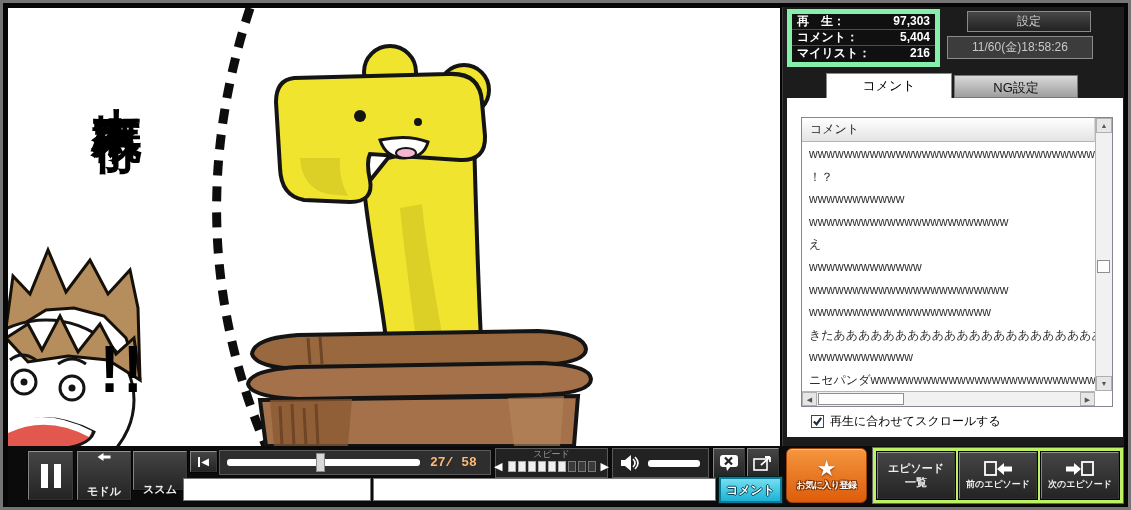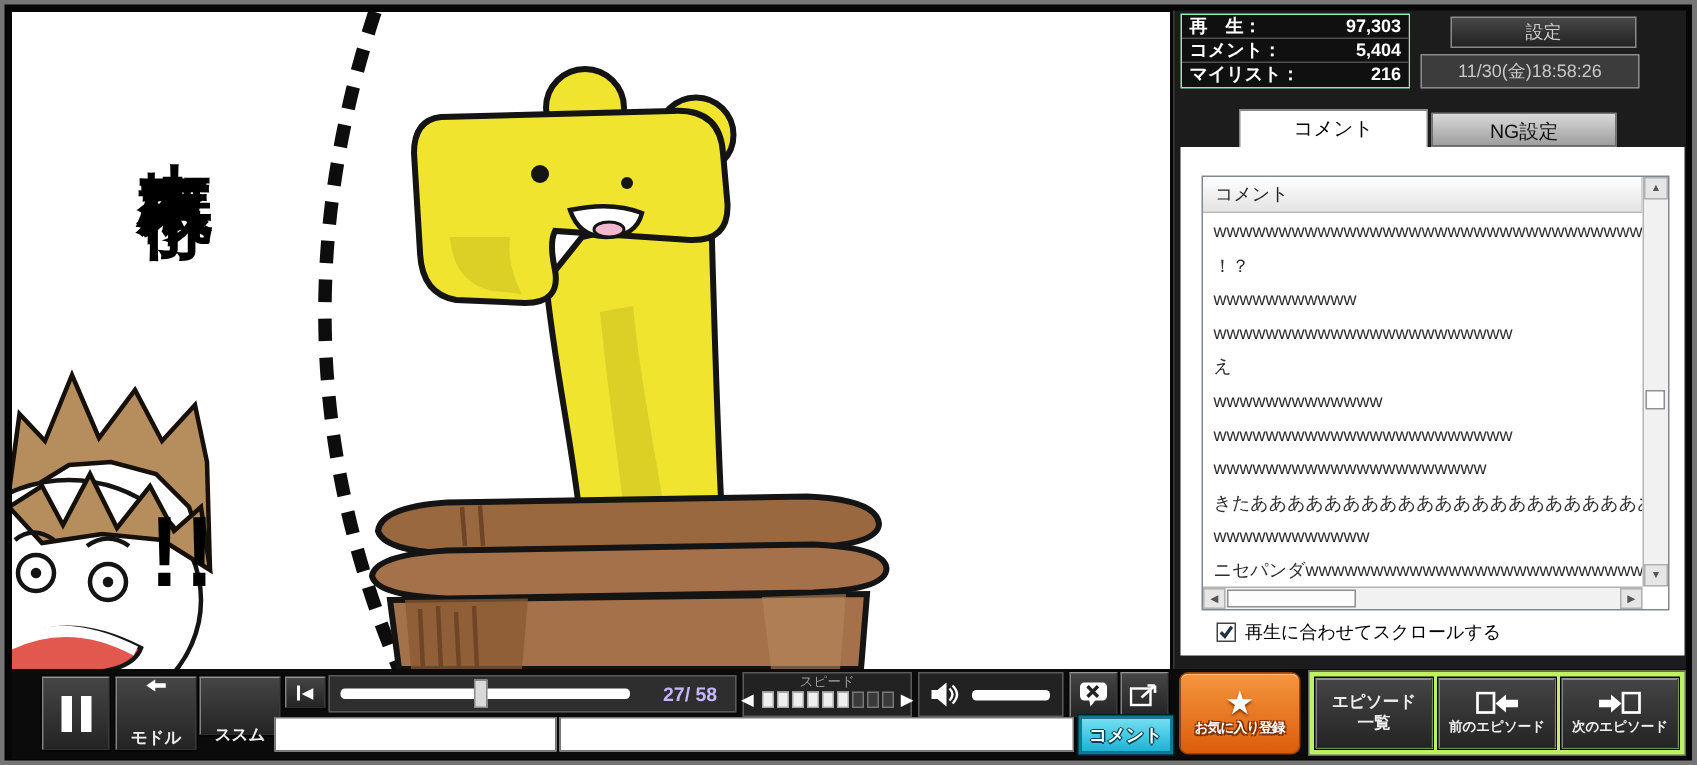--- a/index.html
+++ b/index.html
@@ -14,21 +14,21 @@
   .video-area svg{ position:absolute; left:0; top:0; }
   .caption-vertical{ position:absolute; left:84px; top:60px; writing-mode:vertical-rl;
       text-orientation:upright; font-size:50px; font-weight:bold; color:#000;
       letter-spacing:6px; line-height:1; }
   .caption-bangs{ position:absolute; left:92px; top:322px; font-size:58px; font-weight:900;
       color:#000; letter-spacing:4px; transform:scaleY(1.15); transform-origin:top left; }
 
   
   .right-panel{ position:absolute; left:779px; top:4px; width:342px; height:440px;
                 background:#1c1c1c; border-left:1px solid #3a3a3a; }
-  .stats-box{ position:absolute; left:4px; top:2px; width:153px; border:1px solid #86efac; }
+  .stats-box{ position:absolute; left:4px; top:2px; width:153px; border:5px solid #86efac; }
   .stats-row{ display:flex; justify-content:space-between; height:16px; line-height:15px;
       padding:0 5px; background:#101010; border-bottom:1px solid #4e4e4e;
       font-size:12px; font-weight:bold; color:#fff; }
   .stats-row:last-child{ border-bottom:none;text-align:right; }
   .settings-btn{ position:absolute; left:184px; top:4px; width:124px; height:21px;
       background:linear-gradient(#474747,#222); border:1px solid #8a8a8a;
       color:#ccc; font-size:12px; text-align:center; line-height:19px; cursor:pointer; }
   .date-box{ position:absolute; left:164px; top:29px; width:146px; height:23px;
       background:#3c3c3c; border:1px solid #8a8a8a; color:#c8c8c8; font-size:12px;
       text-align:center; line-height:21px; }
@@ -91,21 +91,21 @@
   .skip-btn{ position:absolute; left:182px; top:5px; width:27px; height:21px;
       flex-direction:row; gap:1px; font-size:10px; }
   .skip-bar{ width:2px; height:10px; background:#fff; }
 
   .seek-box{ position:absolute; left:211px; top:4px; width:272px; height:25px;
       background:#2e2e2e; border:1px solid #5a5a5a; display:flex; align-items:center; }
   .seek-track{ position:relative; margin-left:7px; width:193px; height:7px;
       background:#fff; border-radius:3px; cursor:pointer; }
   .seek-thumb{ position:absolute; left:46%; top:-6px; width:9px; height:19px;
       background:#d9d9d9; border:1px solid #8a8a8a; cursor:grab; }
-  .time-display{ margin-left:22px; font-size:13px; font-weight:bold; color:#c4b5fd; }
+  .time-display{ margin-left:10px; font-size:13px; font-weight:bold; color:#fdba74;font-family:Liberation Mono, monospace; }
 
   .speed-box{ position:absolute; left:487px; top:2px; width:113px; height:30px;
       background:#222; border:1px solid #5a5a5a; display:flex; flex-direction:column;
       align-items:center; }
   .speed-label{ font-size:9px; color:#9a9a9a; line-height:9px; margin-top:1px; }
   .speed-controls{ display:flex; align-items:center; gap:2px; margin-top:1px; }
   .speed-arrow{ color:#fff; font-size:11px; cursor:pointer; padding:0 3px; }
   .seg{ width:8px; height:11px; border:1px solid #777; background:#3a3a3a; }
   .seg.on{ background:#efefef; border-color:#aaa; }
 
@@ -214,21 +214,21 @@
         <span>コメント：</span>
         <span>5,404</span>
       </div>
       <div class="stats-row">
         <span>マイリスト：</span>
         <span>216</span>
       </div>
     </div>
 
     <div class="settings-btn">設定</div>
-    <div class="date-box">11/30(金)18:58:26</div>
+    <div class="date-box">11/60(金)18:58:26</div>
 
     <div class="tab tab-comment">コメント</div>
     <div class="tab tab-ng">NG設定</div>
 
     <div class="panel-content">
       <div class="listview">
         <div class="list-header">コメント</div>
         <div class="list-rows">
           <div class="comment-row">wwwwwwwwwwwwwwwwwwwwwwwwwwwwwwwwwwwww</div>
           <div class="comment-row">！？</div>

